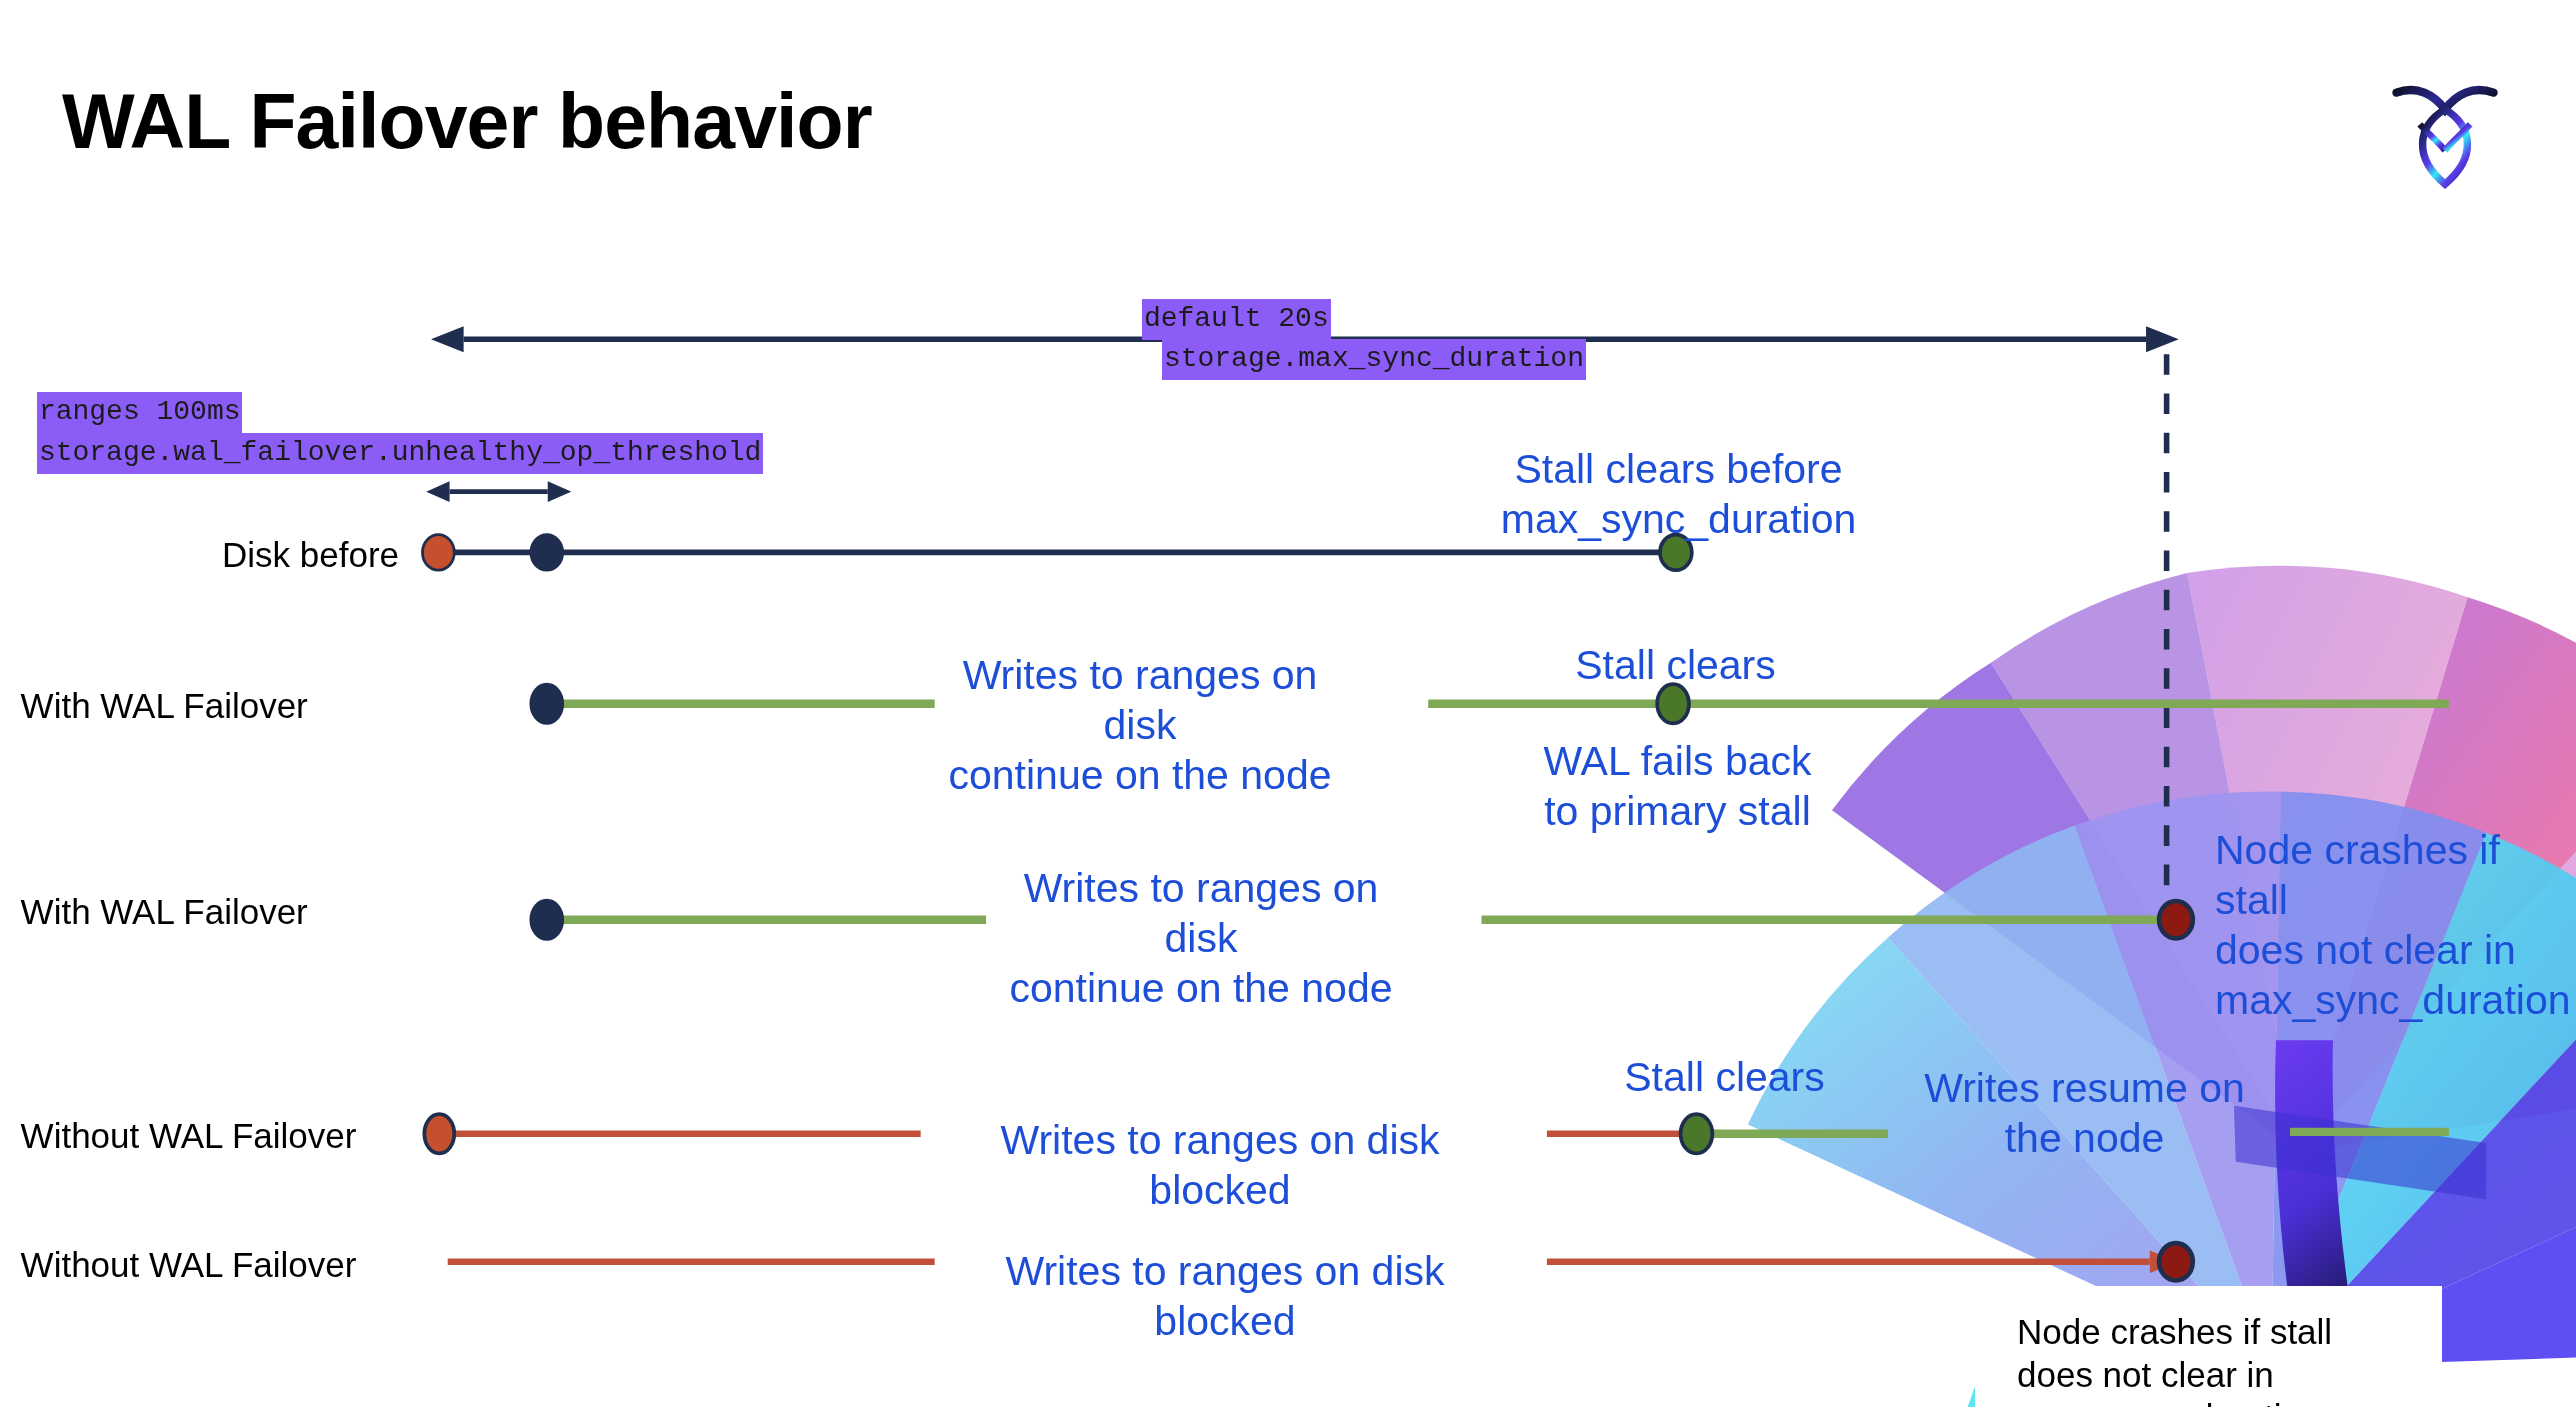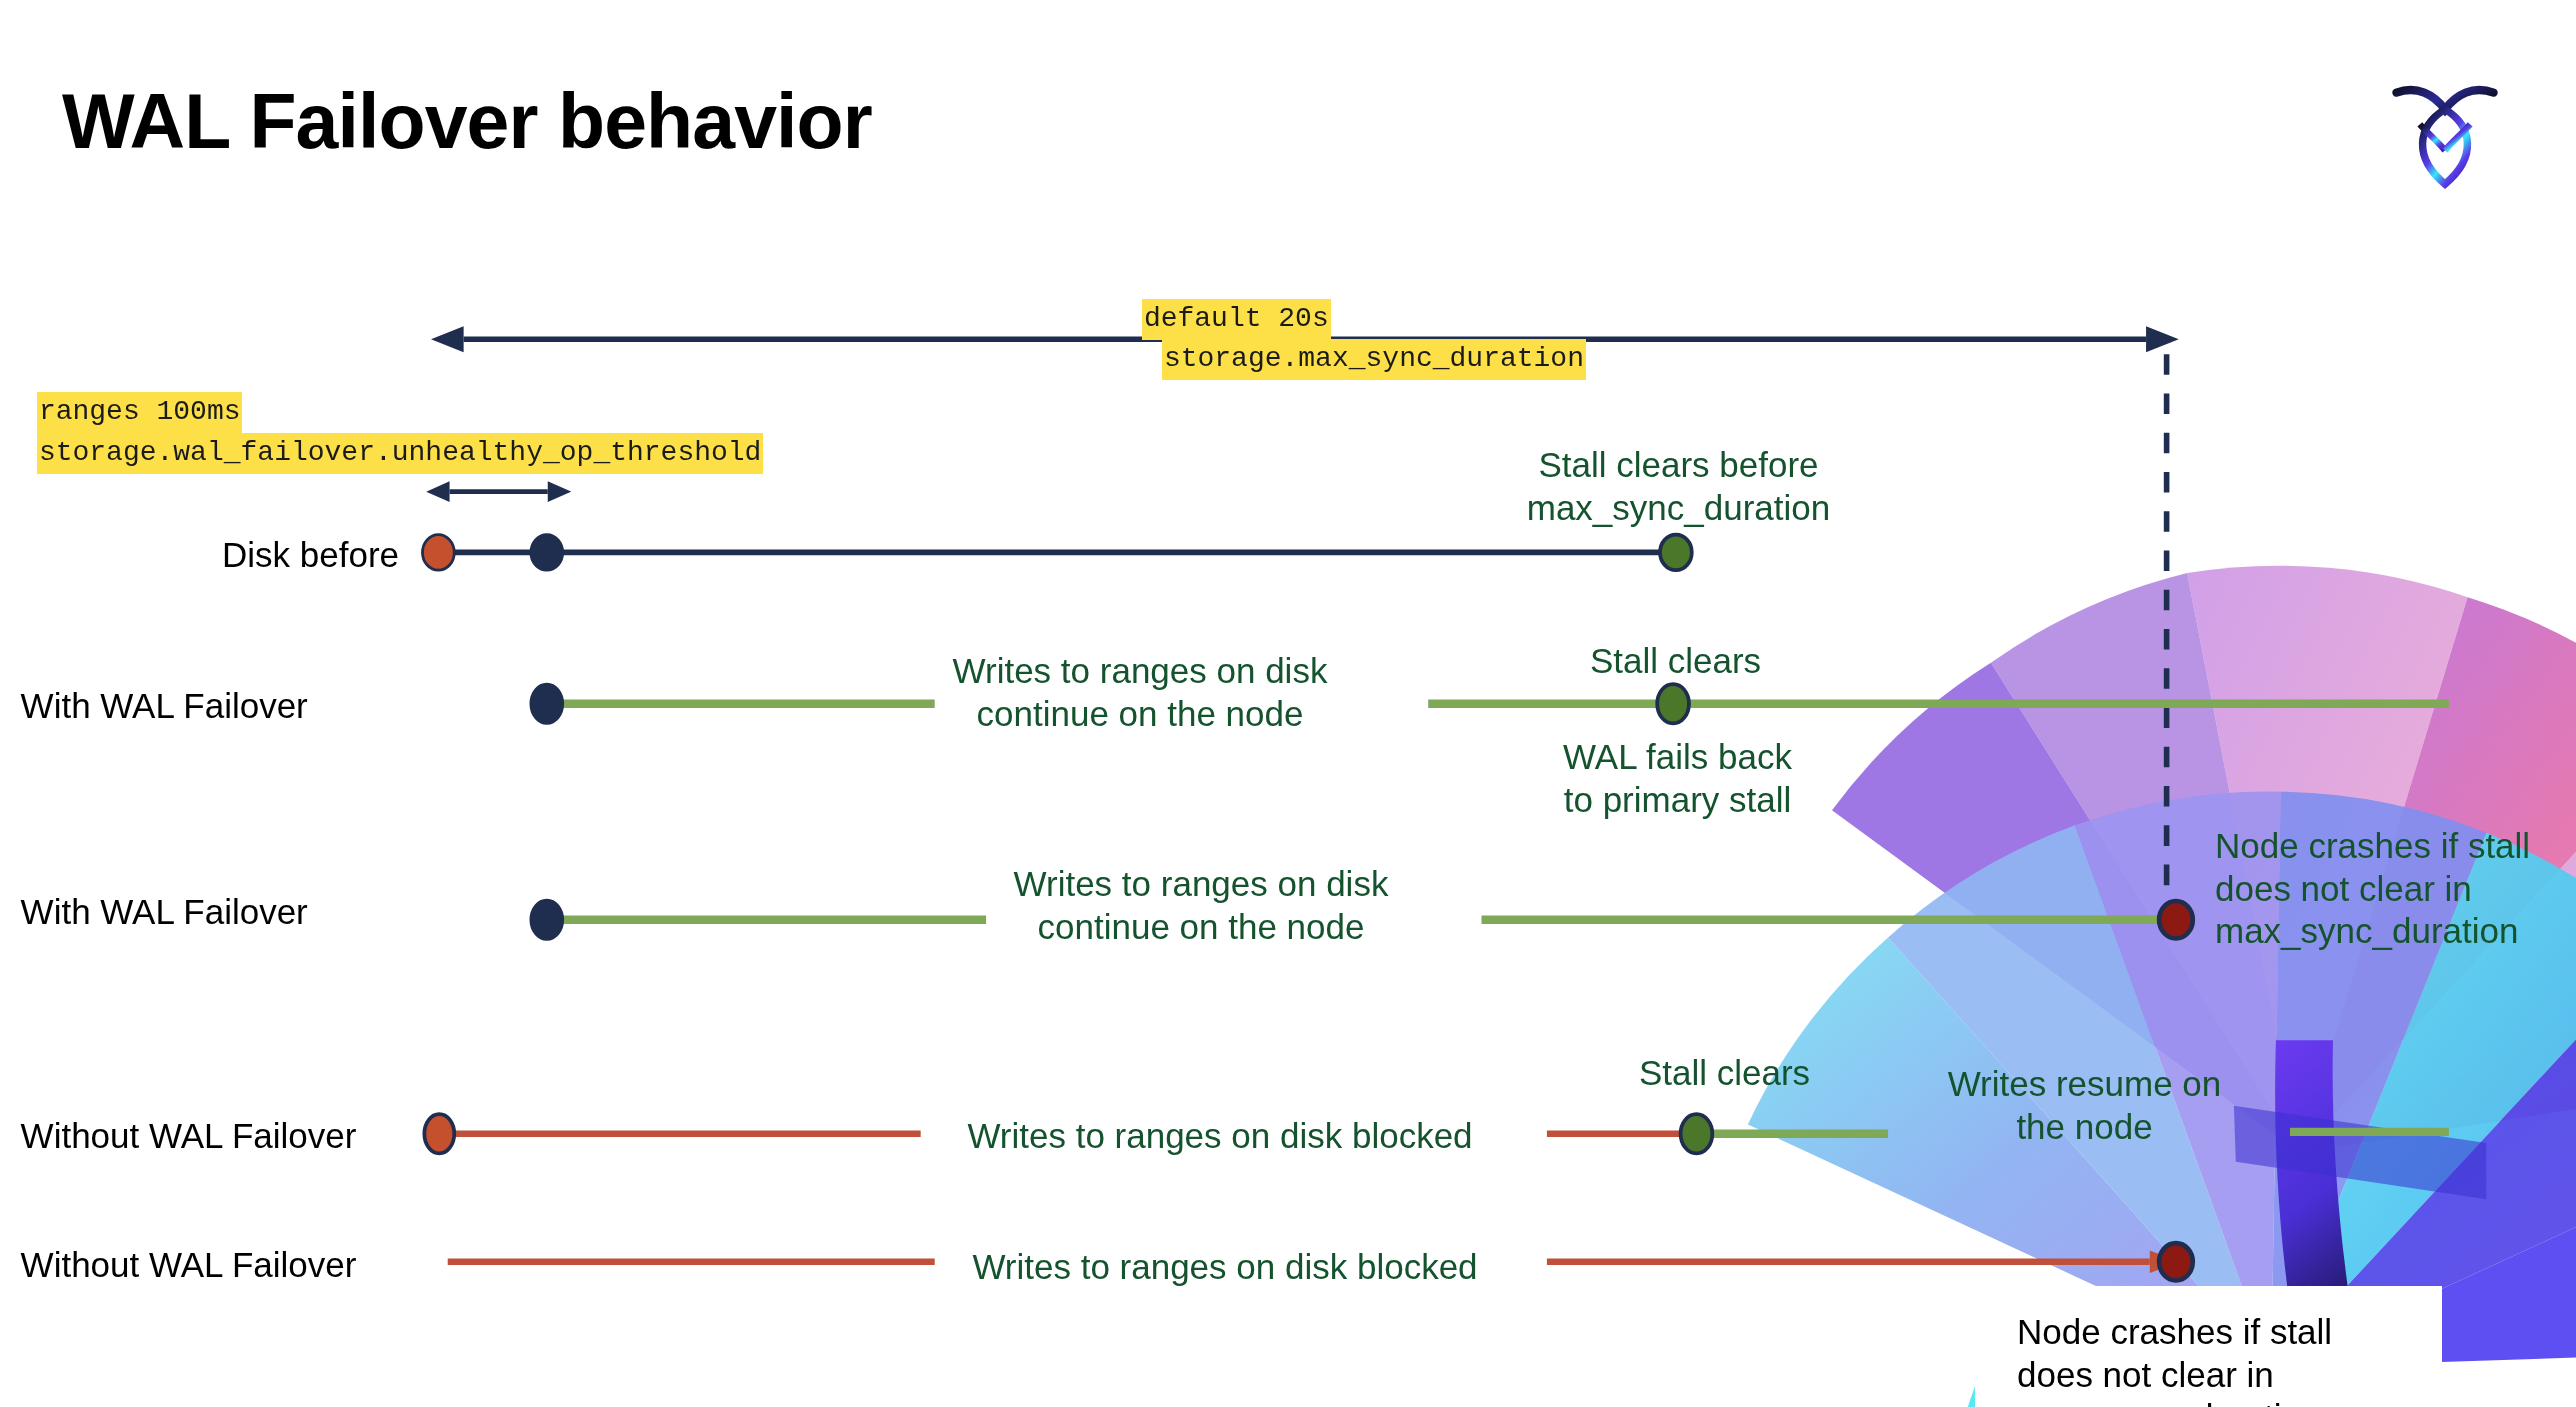--- a/index.html
+++ b/index.html
@@ -50,38 +50,38 @@
     top: 0;
     width: 2576px;
     height: 1408px;
   }
 
   .mono-label {
     position: absolute;
     font-family: "Liberation Mono", "DejaVu Sans Mono", monospace;
     font-size: 28px;
     color: #1b1b1b;
-    background: #fde047;
+    background: #8b5cf6;
     line-height: 1.45;
     white-space: pre;
     padding: 0 1.9px;
   }
 
   .row-label {
     position: absolute;
     font-size: 35px;
     color: #000000;
     white-space: nowrap;
     line-height: 1.2;
   }
 
   .note {
     position: absolute;
-    font-size: 35px;
-    color: #14532d;
+    font-size: 41px;
+    color: #1d4ed8;
     line-height: 1.22;
     white-space: pre-line;
   }
   .note.center { text-align: center; }
   .note.left { text-align: left; }
 
   #bottom-bar {
     position: absolute;
     left: 0;
     top: 1381px;

